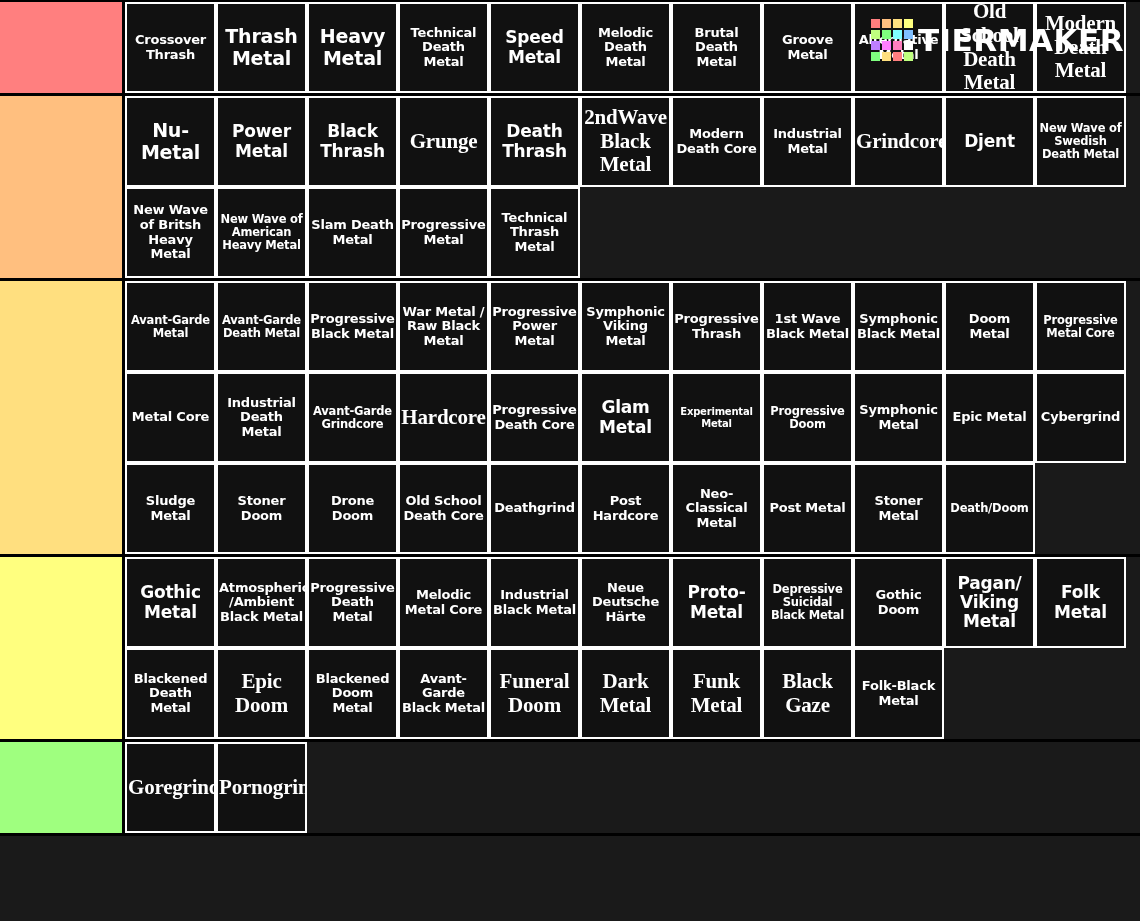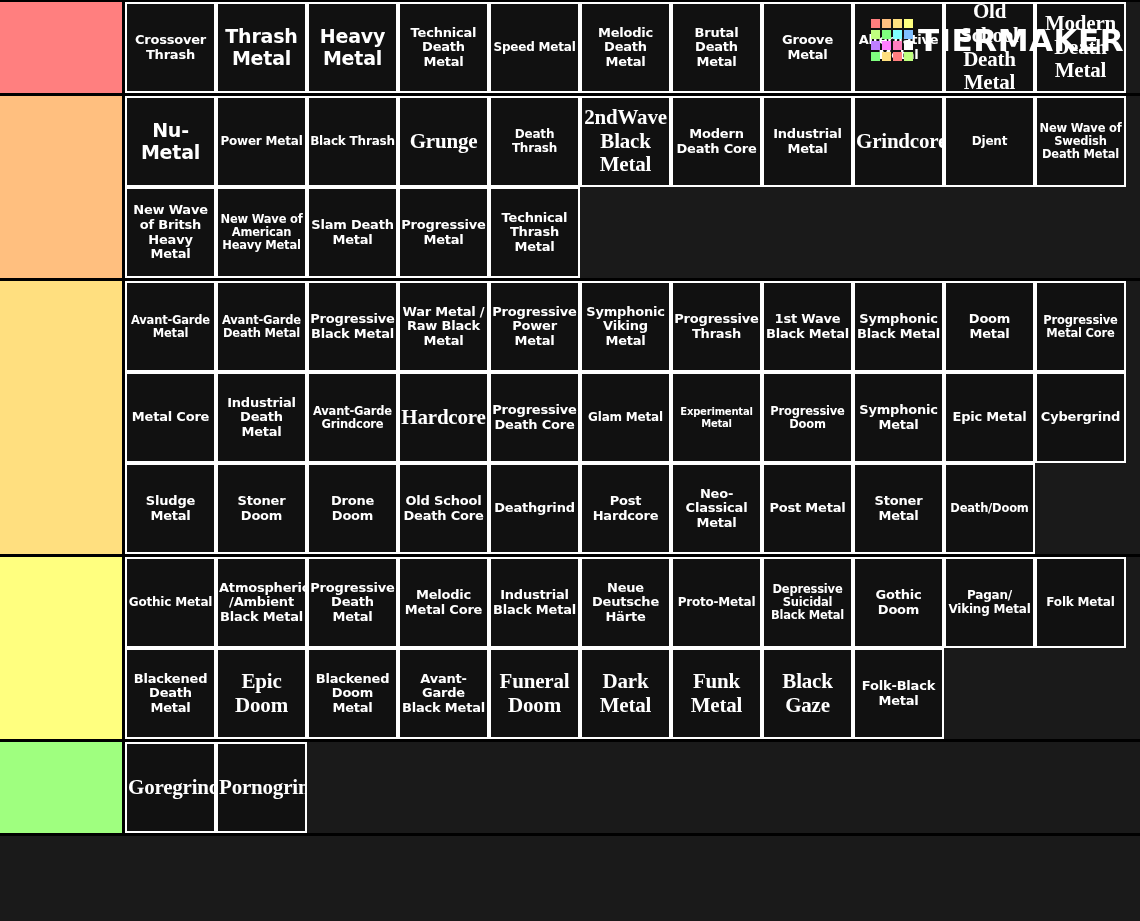--- a/index.html
+++ b/index.html
@@ -57,21 +57,21 @@
     padding: 2px 1px;
     overflow: hidden;
     letter-spacing: -0.2px;
   }
   .item span { display: block; width: 100%; }
   
   .fs-xxs { font-size: 10px; }
   .fs-xs  { font-size: 11.5px; }
   .fs-s   { font-size: 13px; }
   .fs-m   { font-size: 21px; font-family: Liberation Serif, serif; }
-  .fs-l   { font-size: 12px; justify-content: center; }
+  .fs-l   { font-size: 17px; justify-content: center; }
   .fs-xl  { font-size: 19px; }
 
   
   #logo-area {
     position: absolute;
     top: 0;
     right: 0;
     width: 285px;
     height: 75px;
     display: flex;

